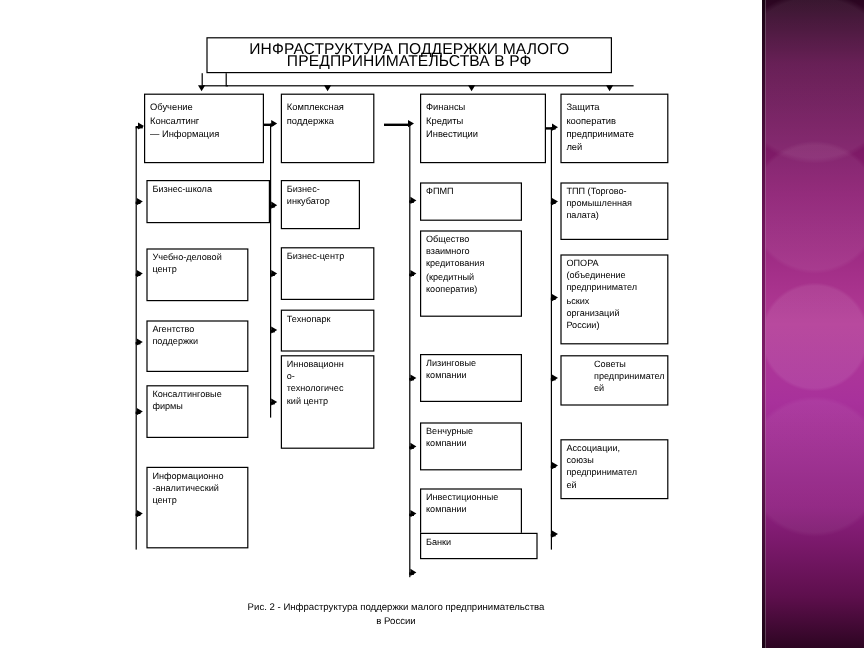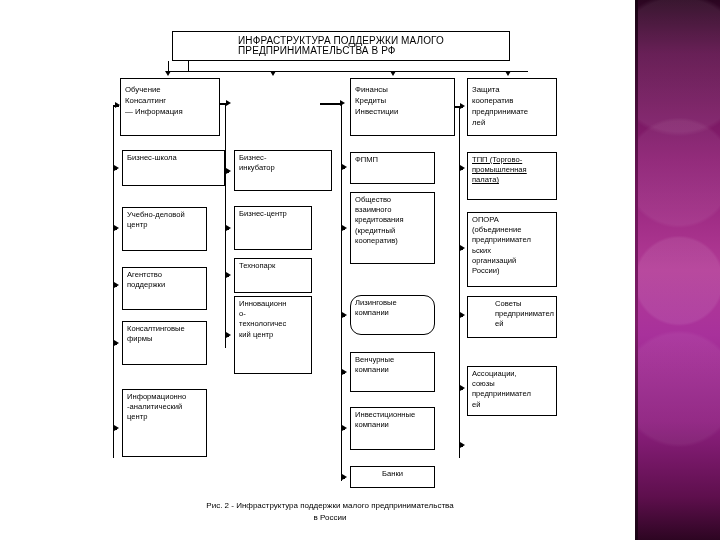--- a/index.html
+++ b/index.html
@@ -51,21 +51,21 @@
     white-space:pre-line;
   }
   .box.center .txt{text-align:left;}
 
   .title-box{
     position:absolute;left:172px;top:31px;width:338px;height:30px;
     border:1px solid #000;background:#fff;box-sizing:border-box;
     display:flex;align-items:center;justify-content:center;
   }
   .title-box .txt{
-    font-size:10px;line-height:10px;text-align:left;white-space:pre-line;
+    font-size:13px;line-height:10px;text-align:center;white-space:pre-line;
     letter-spacing:.1px;
   }
 
   .head-box .txt{font-size:7.8px;line-height:11px;text-align:center;padding-top:5px;}
 
   
   .ln{position:absolute;background:#000;}
   .h{height:1px;}
   .v{width:1px;}
   .h2{height:2px;}
@@ -115,20 +115,24 @@
 
   <div class="arrow-d" style="left:270px;top:71px;"></div>
   <div class="arrow-d" style="left:390px;top:71px;"></div>
   <div class="arrow-d" style="left:505px;top:71px;"></div>
 
   <div class="box head-box center" style="left:120px;top:78px;width:100px;height:58px;">
     <div class="txt">Обучение
 Консалтинг
 —  Информация</div>
   </div>
+  <div class="box head-box center" style="left:234px;top:78px;width:78px;height:58px;">
+    <div class="txt">Комплексная
+поддержка</div>
+  </div>
   <div class="box head-box center" style="left:350px;top:78px;width:105px;height:58px;">
     <div class="txt">Финансы
 Кредиты
 Инвестиции</div>
   </div>
   <div class="box head-box center" style="left:467px;top:78px;width:90px;height:58px;">
     <div class="txt">Защита
 кооператив
 предпринимате
 лей</div>
@@ -177,21 +181,21 @@
   <div class="box" style="left:122px;top:389px;width:85px;height:68px;">
     <div class="txt">Информационно
 -аналитический
 центр</div>
   </div>
   <div class="arrow-r" style="left:114px;top:425px;"></div>
   <div class="ln h2" style="left:113px;top:428px;width:4px;"></div>
 
   <div class="ln v" style="left:225px;top:103px;height:245px;"></div>
 
-  <div class="box" style="left:234px;top:150px;width:98px;height:41px;">
+  <div class="box" style="left:234px;top:150px;width:66px;height:41px;">
     <div class="txt">Бизнес-
 инкубатор</div>
   </div>
   <div class="arrow-r" style="left:226px;top:168px;"></div>
   <div class="ln h2" style="left:225px;top:171px;width:4px;"></div>
 
   <div class="box" style="left:234px;top:206px;width:78px;height:44px;">
     <div class="txt">Бизнес-центр</div>
   </div>
   <div class="arrow-r" style="left:226px;top:225px;"></div>
@@ -223,50 +227,50 @@
   <div class="box" style="left:350px;top:192px;width:85px;height:72px;">
     <div class="txt">Общество
 взаимного
 кредитования
 (кредитный
 кооператив)</div>
   </div>
   <div class="arrow-r" style="left:342px;top:225px;"></div>
   <div class="ln h2" style="left:341px;top:228px;width:4px;"></div>
 
-  <div class="box" style="left:350px;top:295px;width:85px;height:40px;border-radius:11px;">
+  <div class="box" style="left:350px;top:295px;width:85px;height:40px;">
     <div class="txt">Лизинговые
 компании</div>
   </div>
   <div class="arrow-r" style="left:342px;top:312px;"></div>
   <div class="ln h2" style="left:341px;top:315px;width:4px;"></div>
 
   <div class="box" style="left:350px;top:352px;width:85px;height:40px;">
     <div class="txt">Венчурные
 компании</div>
   </div>
   <div class="arrow-r" style="left:342px;top:369px;"></div>
   <div class="ln h2" style="left:341px;top:372px;width:4px;"></div>
 
   <div class="box" style="left:350px;top:407px;width:85px;height:43px;">
     <div class="txt">Инвестиционные
 компании</div>
   </div>
   <div class="arrow-r" style="left:342px;top:425px;"></div>
   <div class="ln h2" style="left:341px;top:428px;width:4px;"></div>
 
-  <div class="box" style="left:350px;top:466px;width:85px;height:22px;padding-left:27px;">
+  <div class="box" style="left:350px;top:444px;width:98px;height:22px;">
     <div class="txt">Банки</div>
   </div>
   <div class="arrow-r" style="left:342px;top:474px;"></div>
   <div class="ln h2" style="left:341px;top:477px;width:4px;"></div>
 
   <div class="ln v" style="left:459px;top:106px;height:352px;"></div>
 
-  <div class="box" style="left:467px;top:152px;width:90px;height:48px;text-decoration:underline;">
+  <div class="box" style="left:467px;top:152px;width:90px;height:48px;">
     <div class="txt">ТПП (Торгово-
 промышленная
 палата)</div>
   </div>
   <div class="arrow-r" style="left:460px;top:165px;"></div>
   <div class="ln h2" style="left:459px;top:168px;width:4px;"></div>
 
   <div class="box" style="left:467px;top:212px;width:90px;height:75px;align-items:center;">
     <div class="txt">ОПОРА
 (объединение

